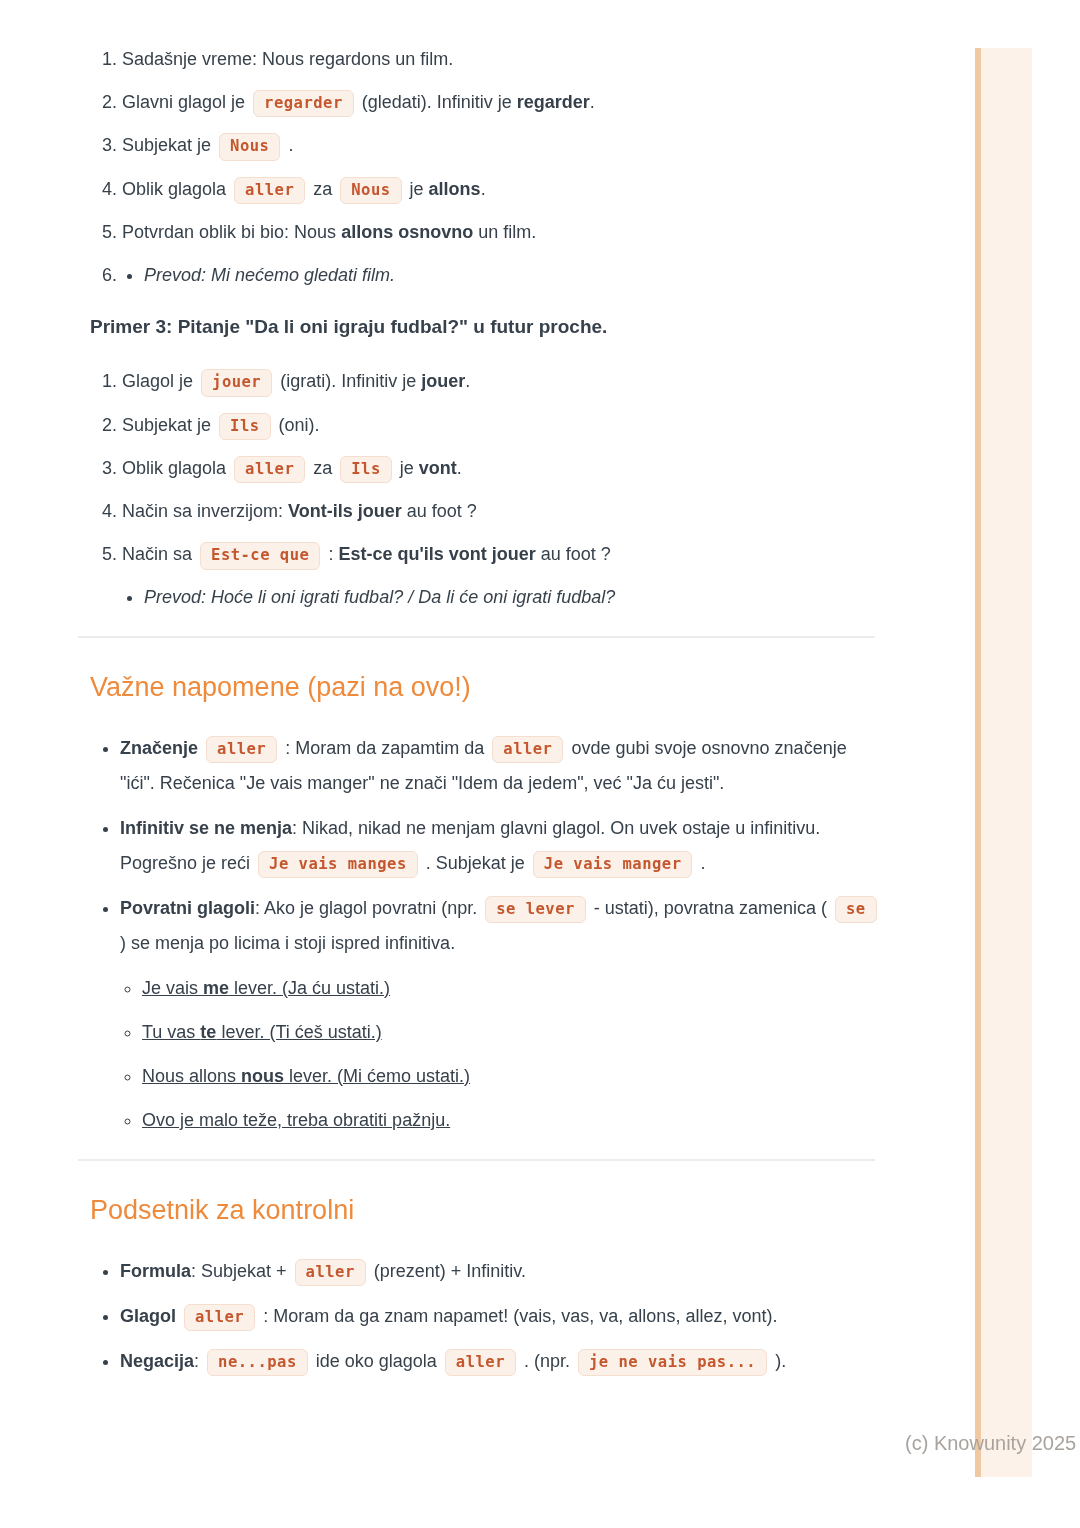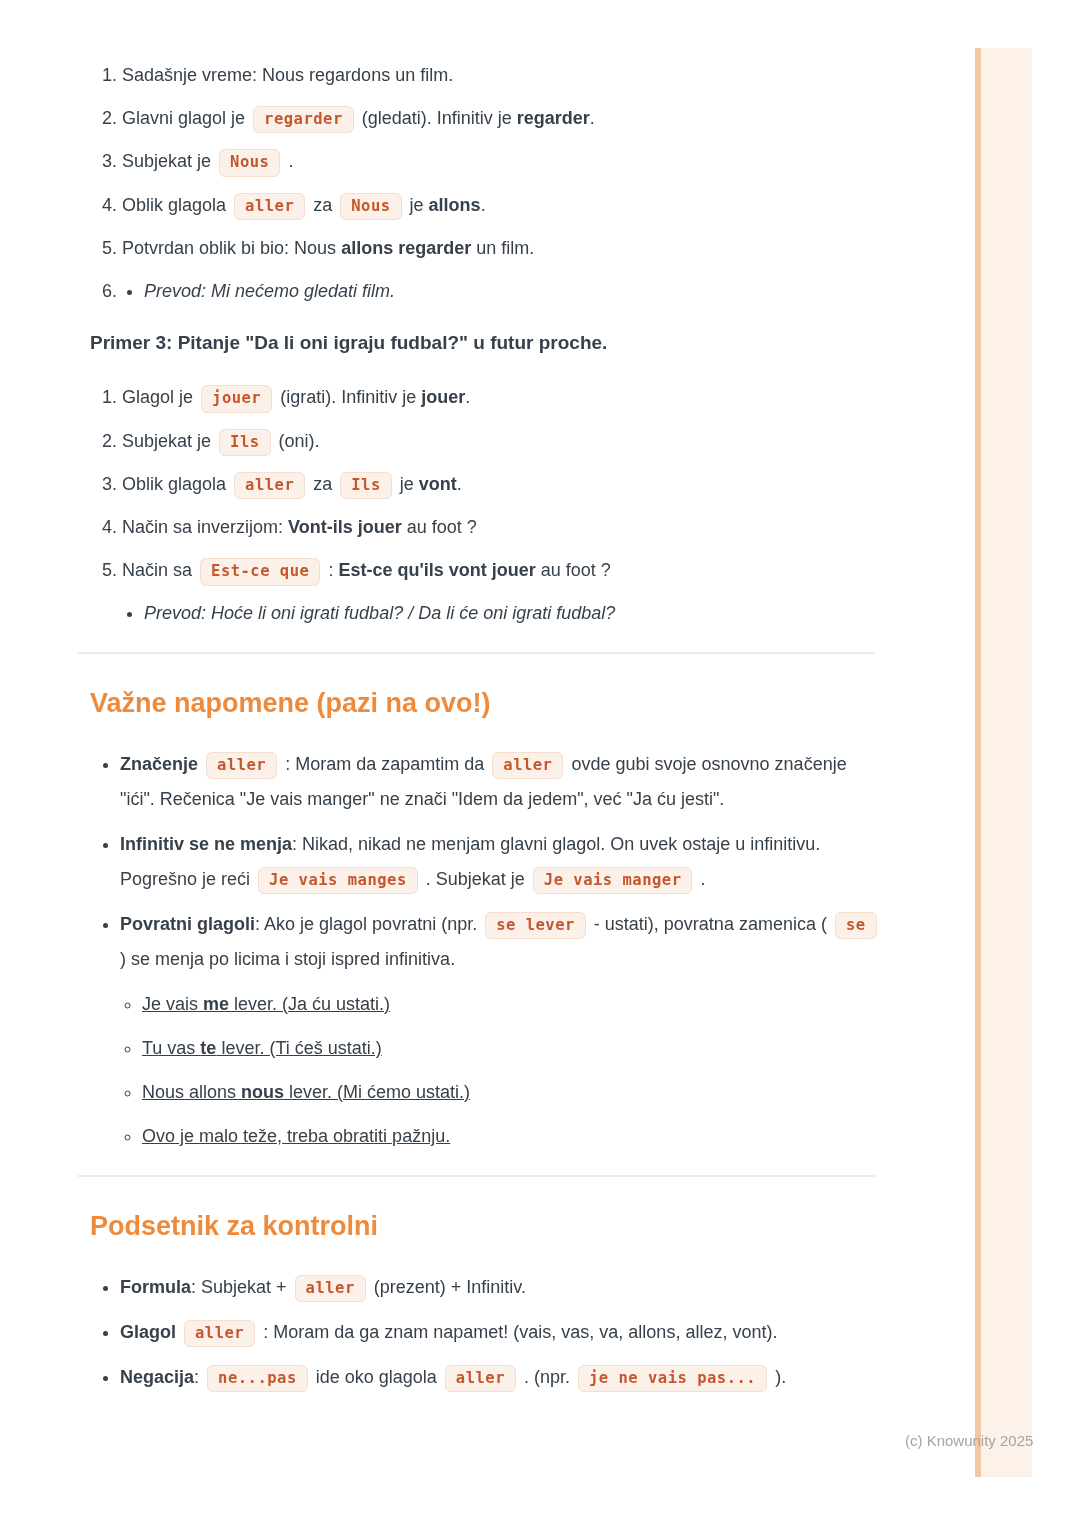--- a/index.html
+++ b/index.html
@@ -20,35 +20,35 @@
     background:#ffffff;color:var(--text);
     font-family:"Liberation Sans","DejaVu Sans",sans-serif;
   }
   .sidebar{
     position:absolute;top:48px;left:975px;width:57px;height:1429px;
     background:var(--sidebar_bg);
     border-left:6px solid var(--sidebar_border);
   }
   .footer{
     position:absolute;top:1432px;left:905px;z-index:2;
-    font-size:15px;color:var(--footer_text);white-space:nowrap;
+    font-size:20px;color:var(--footer_text);white-space:nowrap;
   }
   .content{
-    position:absolute;top:48px;left:90px;width:790px;z-index:1;
+    position:absolute;top:32px;left:90px;width:790px;z-index:1;
   }
   ol.main-list{
     margin:12px 0 0;padding-left:32px;font-size:18px;list-style:decimal;
   }
   ol.main-list>li{margin-bottom:13px;line-height:30px;}
   h3.example-title{
     font-size:19px;font-weight:700;color:var(--text);
     margin:26px 0 28px;
   }
   h2.section-heading{
-    font-size:27px;font-weight:700;color:var(--accent_orange);
+    font-size:27px;font-weight:400;color:var(--accent_orange);
     margin:34px 0 28px;
   }
   hr.divider{
     border:none;border-top:2px solid var(--divider);
     margin:24px 0 0 -12px;width:797px;
   }
   ul.notes{margin:0;padding-left:30px;font-size:18px;list-style:disc;}
   ul.notes>li{margin-bottom:10px;line-height:35px;}
   .sublist{margin:12px 0 2px;padding-left:22px;}
   ol.main-list .sublist{list-style-type:disc;}
@@ -75,21 +75,21 @@
       <li>
         <div><span>Glavni glagol je </span><code class="chip">regarder</code><span> (gledati). Infinitiv je </span><strong>regarder</strong><span>.</span></div>
       </li>
       <li>
         <div><span>Subjekat je </span><code class="chip">Nous</code><span> .</span></div>
       </li>
       <li>
         <div><span>Oblik glagola </span><code class="chip">aller</code><span> za </span><code class="chip">Nous</code><span> je </span><strong>allons</strong><span>.</span></div>
       </li>
       <li>
-        <div><span>Potvrdan oblik bi bio: Nous </span><strong>allons regarder</strong><span> un film.</span></div>
+        <div><span>Potvrdan oblik bi bio: Nous </span><strong>allons osnovno</strong><span> un film.</span></div>
       </li>
       <li>
         <ul class="sublist">
           <li><em>Prevod: Mi nećemo gledati film.</em></li>
         </ul>
       </li>
     </ol>
 
   <h3 class="example-title">Primer 3: Pitanje "Da li oni igraju fudbal?" u futur proche.</h3>
 

